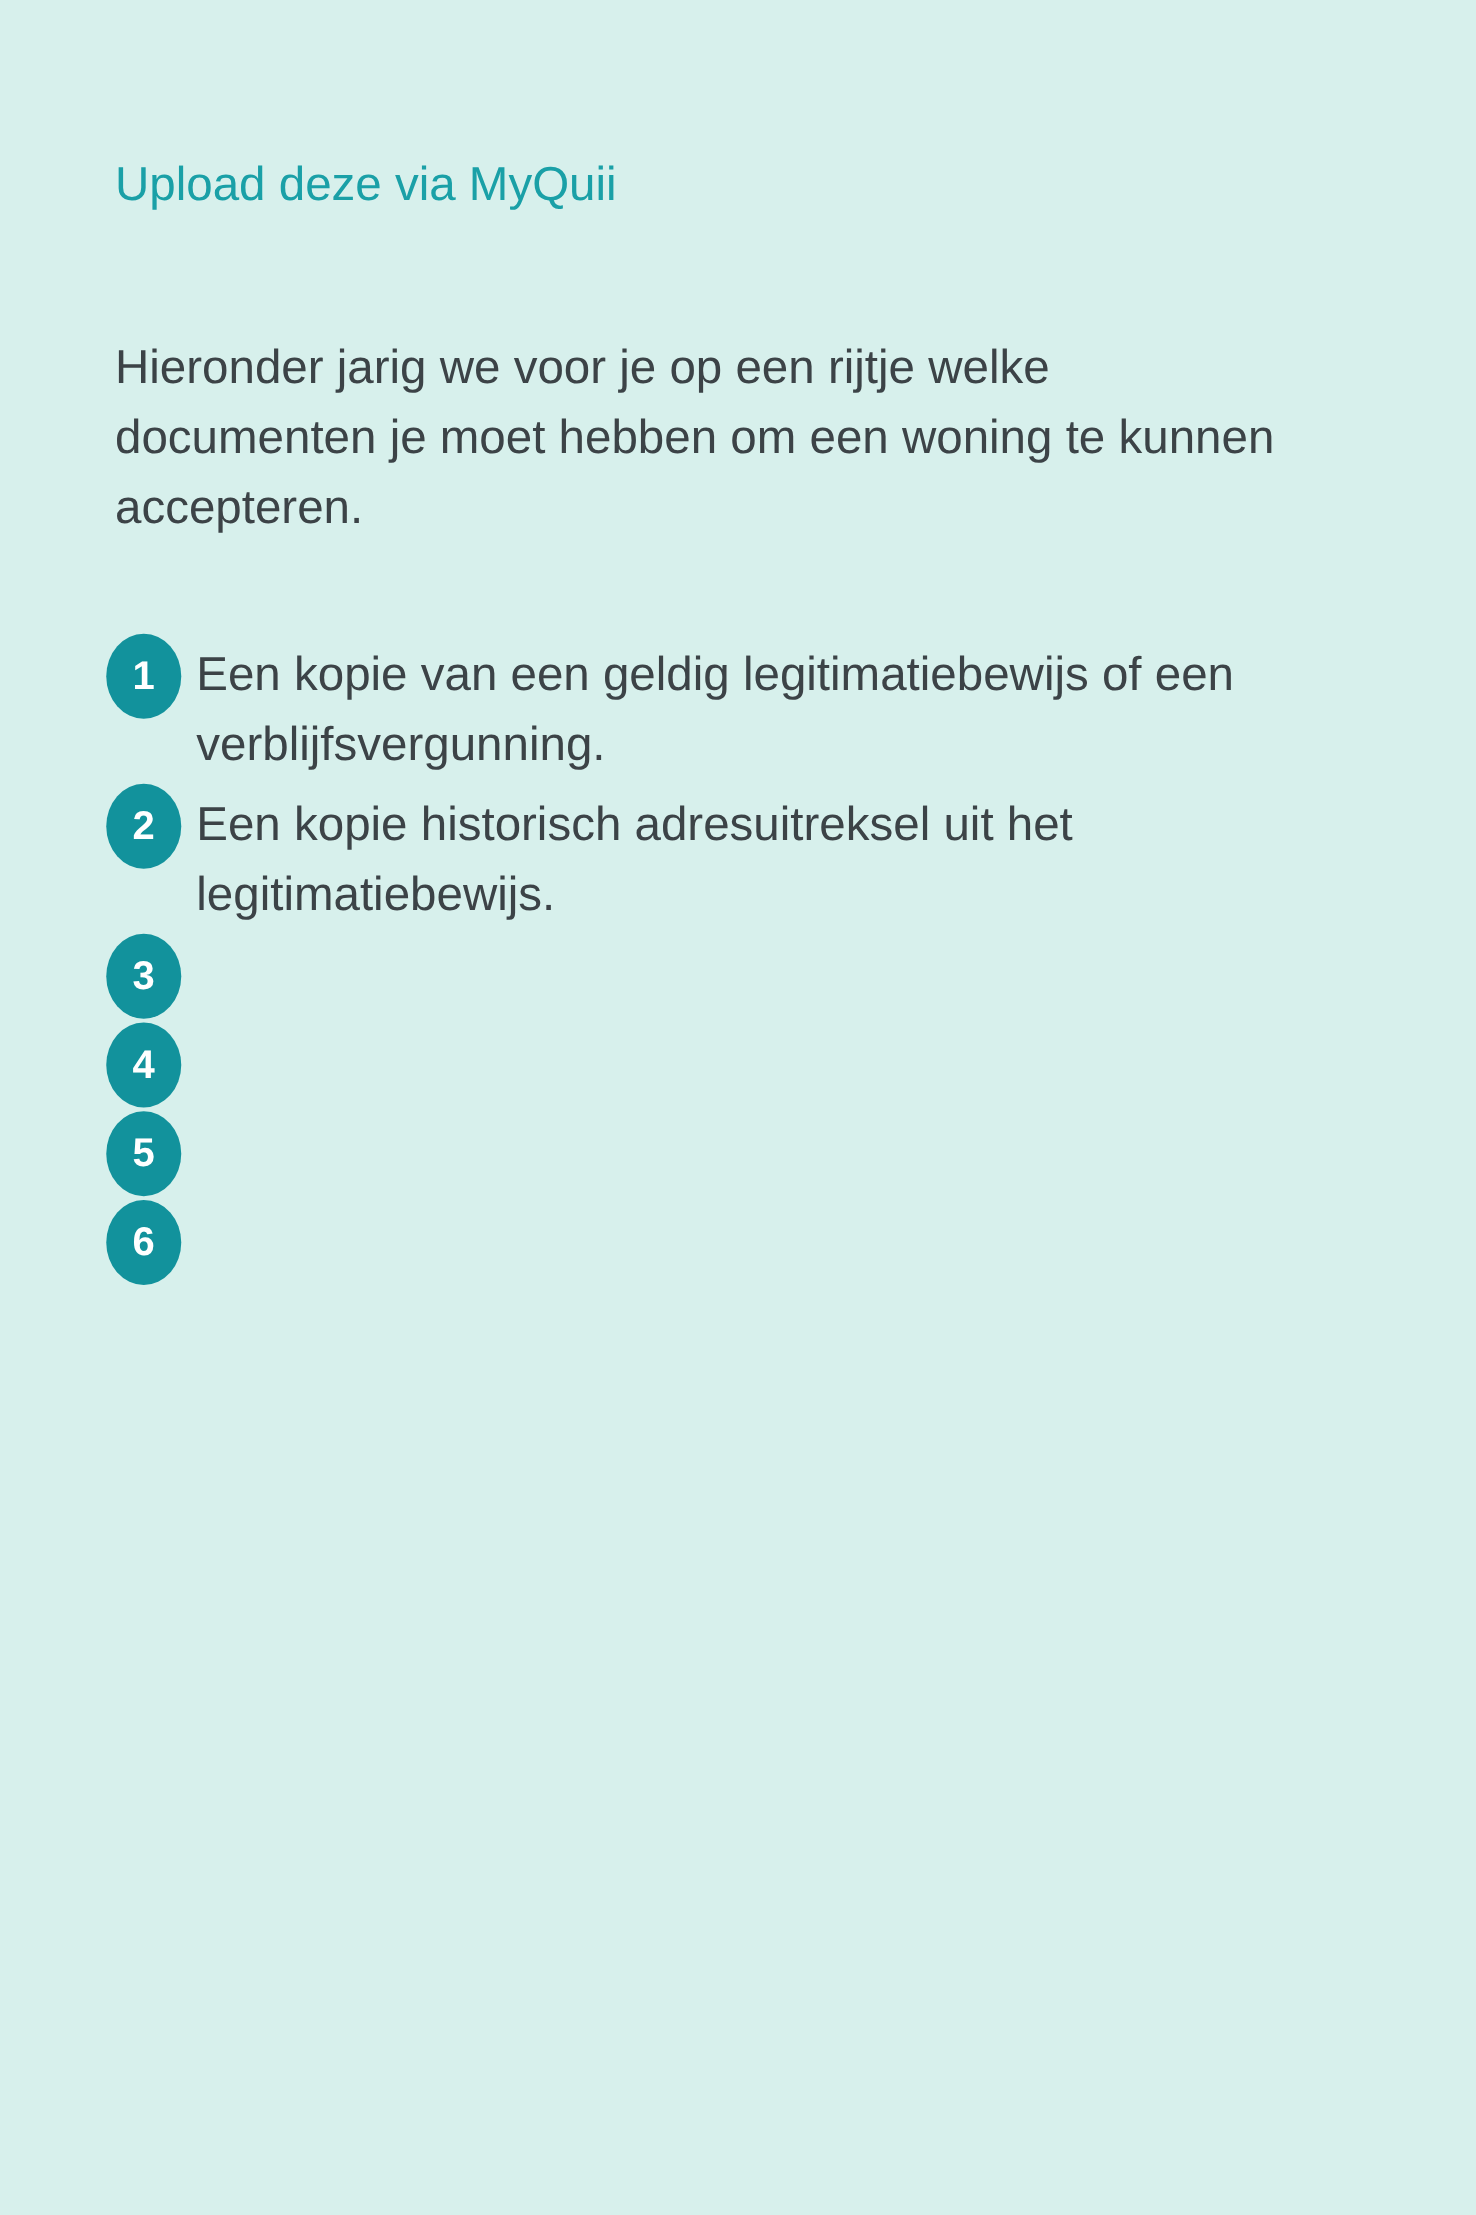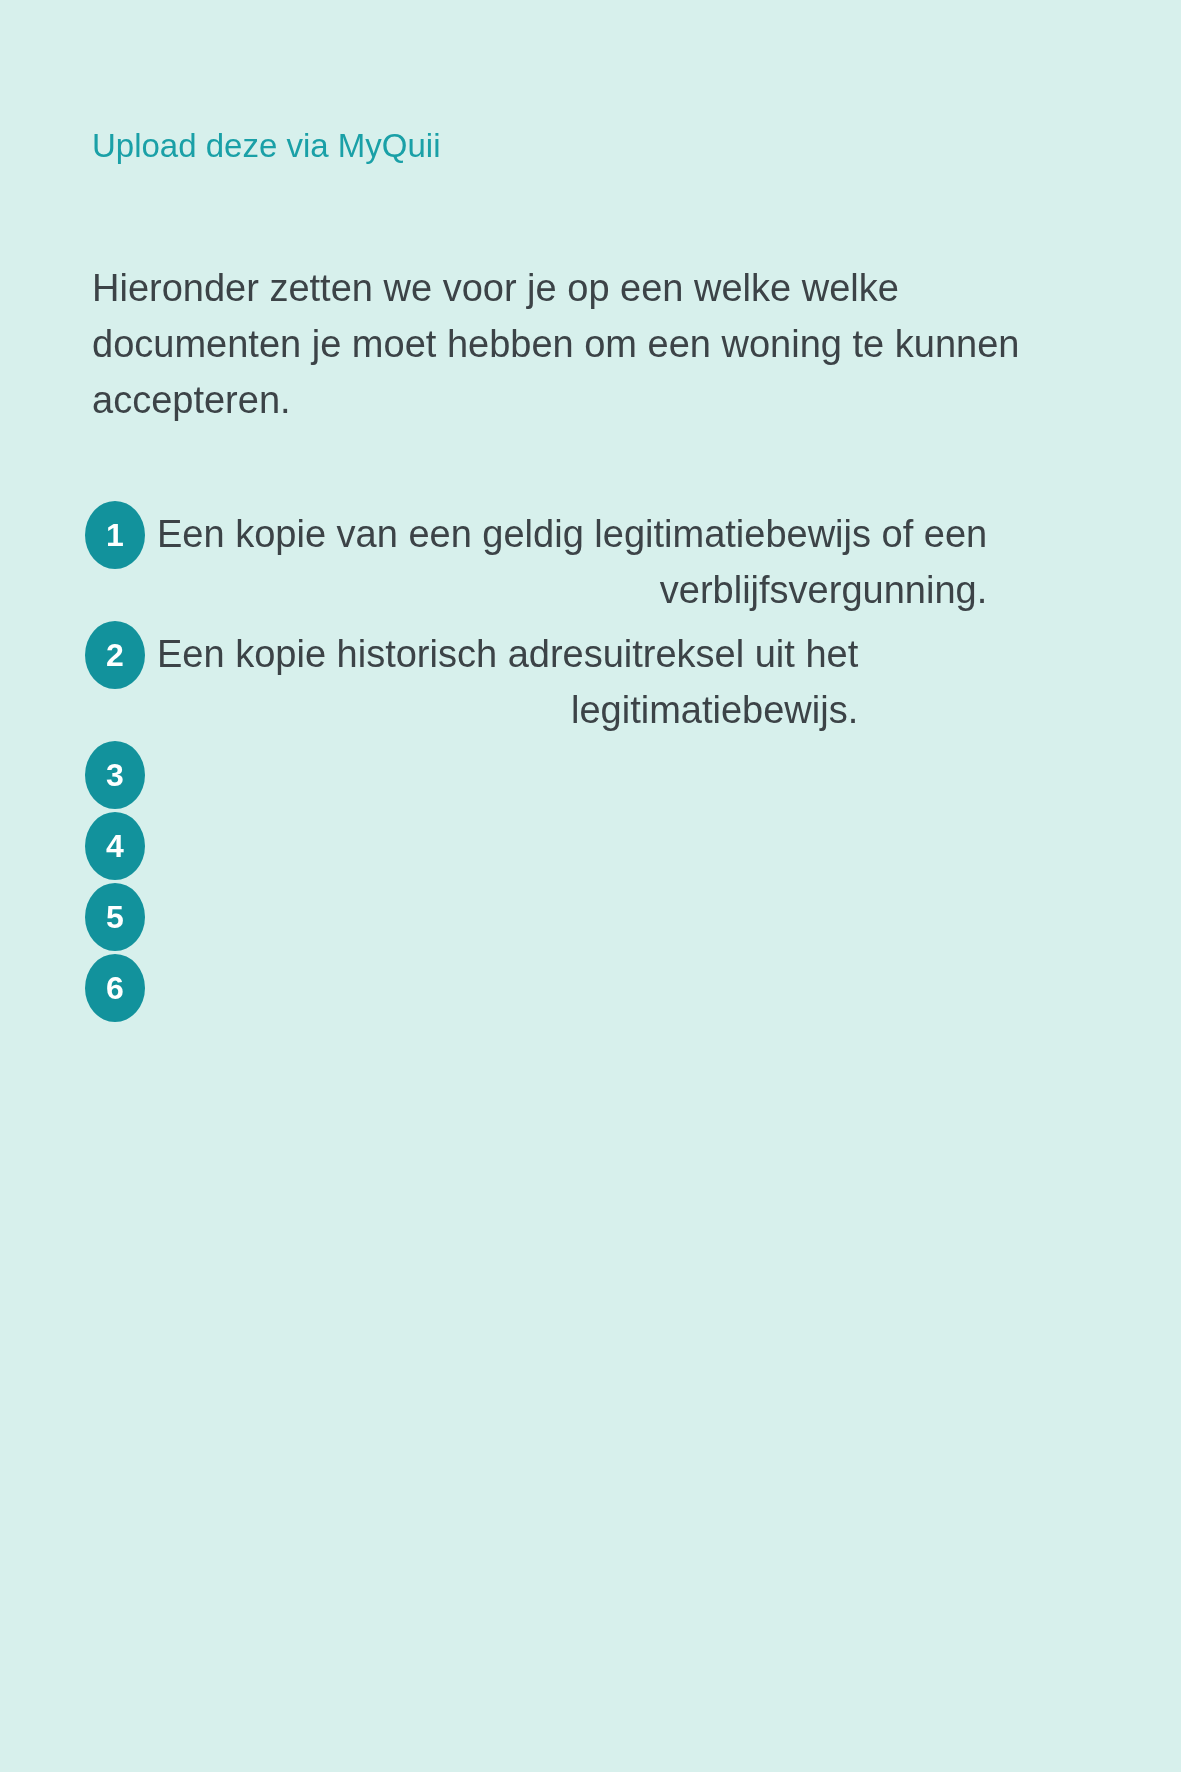--- a/index.html
+++ b/index.html
@@ -24,21 +24,21 @@
   }
   .title {
     font-size: 50px;
     font-weight: bold;
     letter-spacing: -1px;
     color: var(--accent);
     line-height: 1.12;
   }
   .subtitle {
     margin-top: 12px;
-    font-size: 33px;
+    font-size: 38px;
     font-weight: 400;
     color: var(--accent-light);
     line-height: 1.1;
   }
   .intro {
     margin-top: 96px;
     font-size: 38px;
     line-height: 56px;
     white-space: pre-line;
   }
@@ -63,29 +63,28 @@
     font-size: 32px;
     font-weight: bold;
     display: flex;
     align-items: center;
     justify-content: center;
   }
   .item-text {
     font-size: 38px;
     line-height: 56px;
     white-space: pre-line;
-    text-align: right;
   }
 </style>
 </head>
 <body>
 
 <div class="page">
   <div class="subtitle">Upload deze via MyQuii</div>
-  <p class="intro">Hieronder zetten we voor je op een welke welke
+  <p class="intro">Hieronder jarig we voor je op een rijtje welke
 documenten je moet hebben om een woning te kunnen
 accepteren.</p>
   <div class="doc-list">
       <div class="item">
         <div class="badge">1</div>
         <div class="item-text">Een kopie van een geldig legitimatiebewijs of een
 verblijfsvergunning.</div>
       </div>
       <div class="item">
         <div class="badge">2</div>

